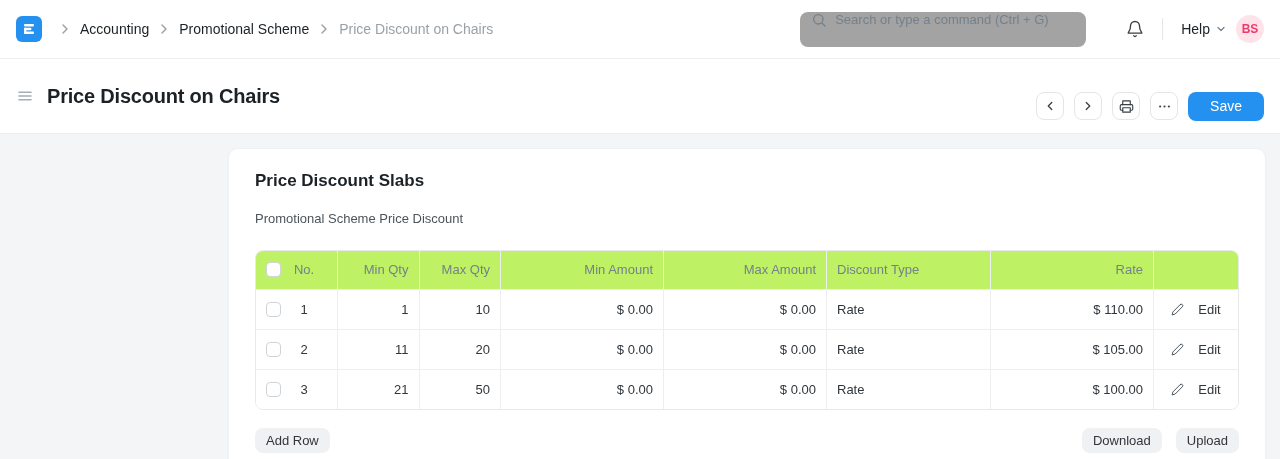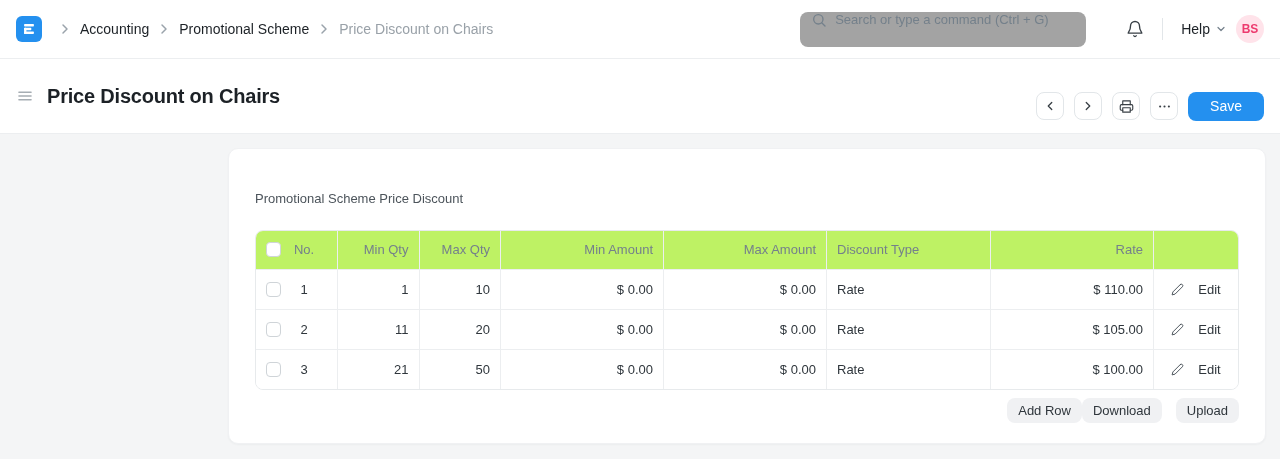--- a/index.html
+++ b/index.html
@@ -108,21 +108,21 @@
     border: 1px solid #cfd4d8; border-radius: 4px; background: #fff;
     cursor: pointer; flex: 0 0 auto; margin: 0;
   }
   .edit-btn {
     background: none; border: none; display: flex; align-items: center; gap: 14px;
     font: 13px "Liberation Sans", sans-serif; color: #2f363c; cursor: pointer;
     margin: 4px auto; padding: 2px 4px; text-align: center;
   }
   .edit-btn .pencil { color: #4c545b; display: flex; }
 
-  .grid-footer { display: flex; justify-content: flex-end; margin-top: 8px; }
+  .grid-footer { display: flex; justify-content: space-between; margin-top: 18px; }
   .gbtn {
     background: #f0f1f3; border: none; border-radius: 8px; padding: 5px 11px;
     font: 13px "Liberation Sans", sans-serif; color: #2f363c; cursor: pointer;
   }
   .gbtn-group { display: flex; gap: 14px; }
 
   .icon { display: inline-flex; }
 </style>
 </head>
 <body>
@@ -241,20 +241,21 @@
             <circle cx="19" cy="12" r="1.7"></circle>
           </svg>
       </span>
     </button>
     <button class="save-btn">Save</button>
   </div>
 </div>
 
 <main class="content">
   <section class="card">
+    <h2 class="section-title">Price Discount Slabs</h2>
     <div class="field-label">Promotional Scheme Price Discount</div>
 
     <div class="grid-wrap">
       <table class="grid">
         <colgroup>
           <col class="c-idx">
             <col class="c-qty">
             <col class="c-qty">
           <col class="c-amt">
             <col class="c-amt">

